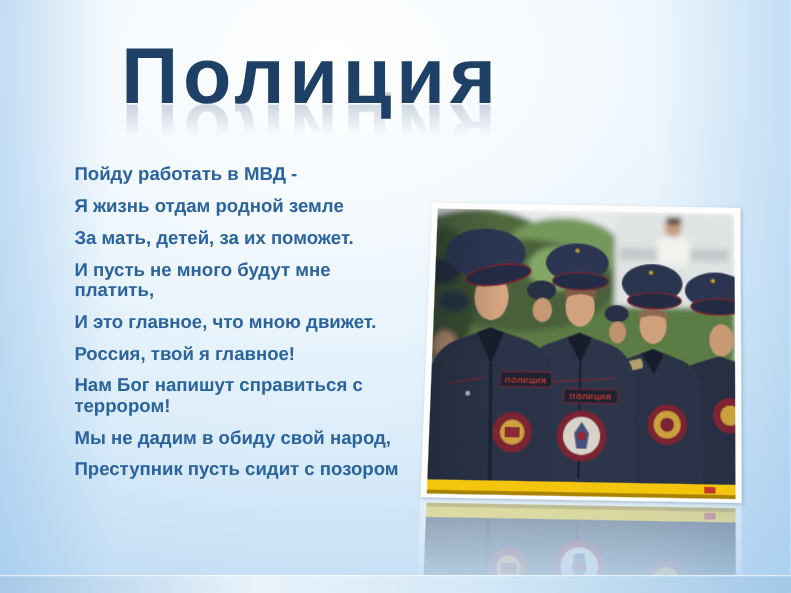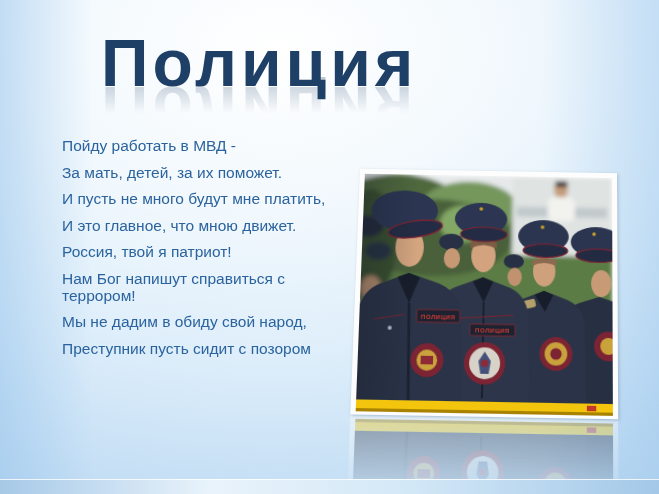--- a/index.html
+++ b/index.html
@@ -30,21 +30,21 @@
   
   .poem{
     position:absolute;
     left:62px; top:137px;
     width:277px;
   }
   .poem p{
     margin:0 0 9.5px 0;
     font-size:15.5px;
     line-height:17px;
-    font-weight:normal;
+    font-weight:bold;
     color:#2a639e;
   }
 
   
   .photo{
     position:absolute;
     left:360px; top:171px;
     width:247px; height:229px;
     padding:5px 5px 3px 5px;
     background:#fdfdfd;
@@ -66,24 +66,25 @@
 </style>
 </head>
 <body>
 
 <div class="slide">
 
   <h1 class="title">Полиция</h1>
 
   <div class="poem">
     <p>Пойду работать в МВД -</p>
+    <p>Я жизнь отдам родной земле</p>
     <p>За мать, детей, за их поможет.</p>
     <p>И пусть не много будут мне платить,</p>
     <p>И это главное, что мною движет.</p>
-    <p>Россия, твой я патриот!</p>
+    <p>Россия, твой я главное!</p>
     <p>Нам Бог напишут справиться с террором!</p>
     <p>Мы не дадим в обиду свой народ,</p>
     <p>Преступник пусть сидит с позором</p>
   </div>
 
   <div class="photo">
     <svg width="247" height="229" viewBox="0 0 247 229" role="img" aria-label="police-officers-in-uniform-photo">
       <defs>
         <filter id="bgblur" x="-20%" y="-20%" width="140%" height="140%">
           <feGaussianBlur stdDeviation="2.2"></feGaussianBlur>

